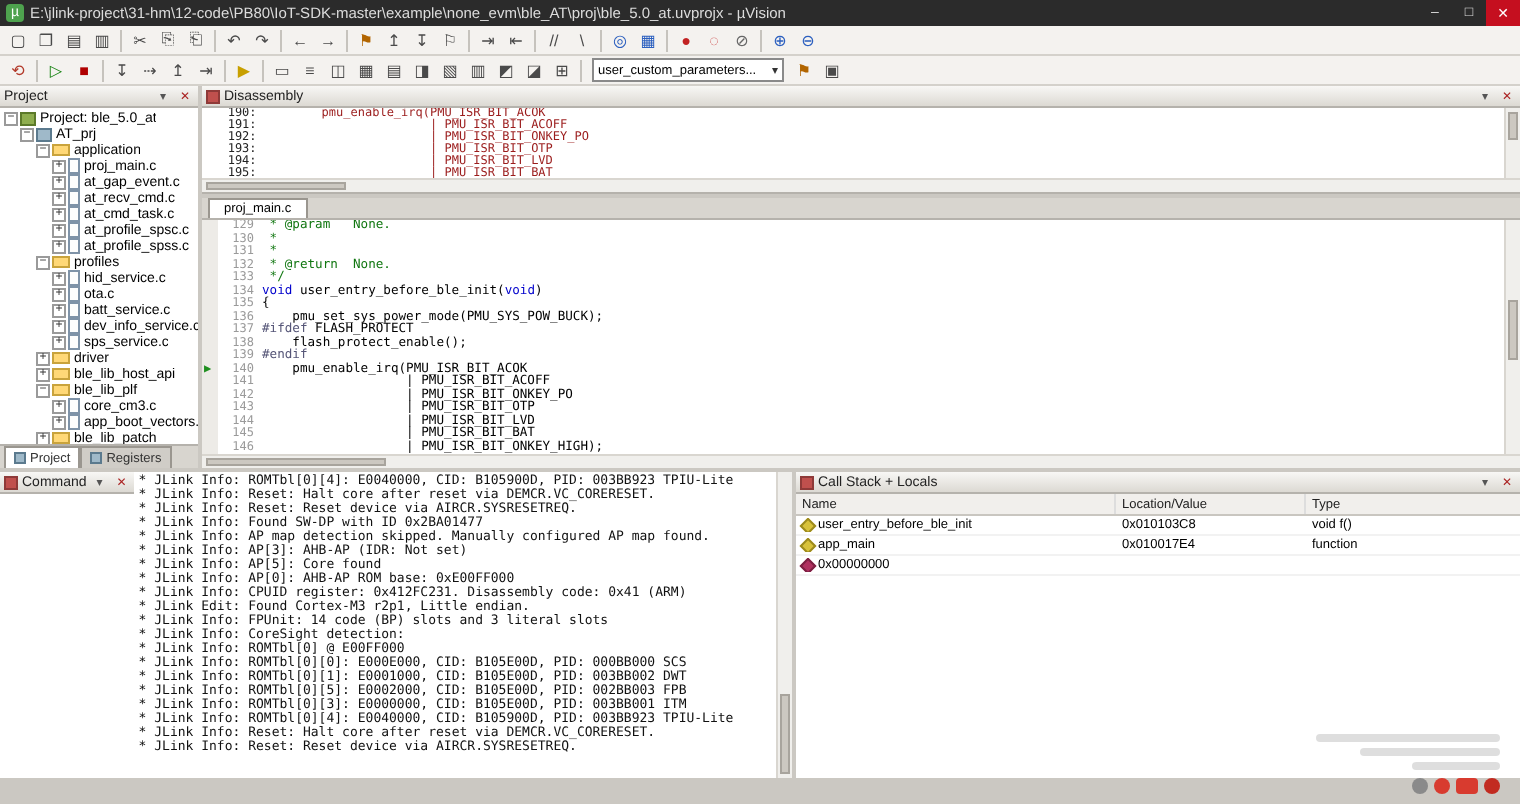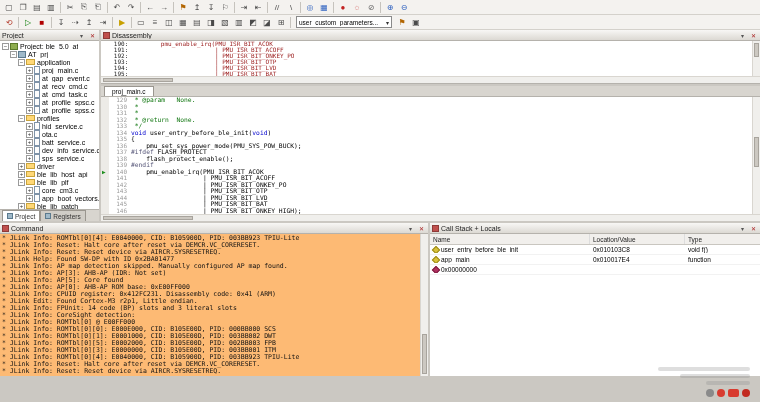--- a/index.html
+++ b/index.html
@@ -73,21 +73,21 @@
   .ed-margin { width:8px; flex:none; background:#edebe7; position:relative; }
   .ed-arrow { position:absolute; left:1px; top:0; color:#1f8f1f; font-size:6px; line-height:6.5px; }
   .ed-num { width:22px; flex:none; text-align:right; padding-right:4px; color:#9a9a9a; font-size:6px; }
   .ed-code { white-space:pre; color:#000; }
   .tok-kw { color:#0000cc; }
   .tok-cmt { color:#117711; }
   .tok-pp { color:#555577; }
 
   
   .bottom { display:flex; height:155px; border-top:2px solid #cbc8c2; background:#cbc8c2; }
-  .cmd-panel { width:430px; flex:none; background:#fdba74; display:flex; flex-direction:column; border-right:2px solid #cbc8c2; }
+  .cmd-panel { width:398px; flex:none; background:#ffffff; display:flex; flex-direction:row; border-right:2px solid #cbc8c2; }
   .cmd-body { flex:1; position:relative; overflow:hidden; font-family:"DejaVu Sans Mono",monospace; font-size:6.5px; line-height:7px; padding:1px 0 0 2px; color:#111; }
   .cmd-line { white-space:pre; height:7px; }
   .cs-panel { flex:1; min-width:0; background:#fff; display:flex; flex-direction:column; }
   .cs-header { display:flex; height:11px; flex:none; background:#f1efec; border-bottom:1px solid #c9c6c0; font-size:6.5px; color:#222; }
   .cs-c { display:flex; align-items:center; padding-left:3px; border-right:1px solid #ddd; overflow:hidden; }
   .cs-c.name { width:160px; }
   .cs-c.loc { width:95px; }
   .cs-c.type { flex:1; border-right:none; }
   .cs-rows { flex:1; overflow:hidden; font-size:6.5px; }
   .cs-row { display:flex; height:10px; align-items:center; border-bottom:1px solid #f2f2f2; }
@@ -104,20 +104,29 @@
   .wm-bar { height:4px; background:#8a8a8a; opacity:0.28; border-radius:2px; margin:3px 0 0 auto; }
   .wm-icons { display:flex; justify-content:flex-end; gap:3px; margin-top:4px; }
   .wm-dot { width:8px; height:8px; border-radius:50%; }
   .wm-badge { width:11px; height:8px; border-radius:2px; background:#d83b2f; color:#fff; font-size:5px; line-height:8px; text-align:center; }
 </style>
 </head>
 <body>
 
 <div id="app">
 
+  <div class="titlebar">
+    <span class="title-icon">µ</span>
+    <span class="title-text">E:\jlink-project\31-hm\12-code\PB80\IoT-SDK-master\example\none_evm\ble_AT\proj\ble_5.0_at.uvprojx - µVision</span>
+    <span class="win-btns">
+      <span class="win-btn">–</span>
+      <span class="win-btn">□</span>
+      <span class="win-btn close">✕</span>
+    </span>
+  </div>
 
 
   <div class="toolbar" id="tb1">
       <span class="tb-btn">▢</span>
       <span class="tb-btn">❐</span>
       <span class="tb-btn">▤</span>
       <span class="tb-btn">▥</span>
       <span class="tb-sep"></span>
       <span class="tb-btn">✂</span>
       <span class="tb-btn">⎘</span>
@@ -456,21 +465,21 @@
         <span class="caption-btn">▾</span>
         <span class="caption-btn close">✕</span>
       </div>
       <div class="cmd-body" id="cmdbody">
         <div class="vscroll">
             <div class="vthumb" style="bottom:2px;height:40px;"></div>
           </div>
       <div class="cmd-line">* JLink Info: ROMTbl[0][4]: E0040000, CID: B105900D, PID: 003BB923 TPIU-Lite</div>
           <div class="cmd-line">* JLink Info: Reset: Halt core after reset via DEMCR.VC_CORERESET.</div>
           <div class="cmd-line">* JLink Info: Reset: Reset device via AIRCR.SYSRESETREQ.</div>
-          <div class="cmd-line">* JLink Help: Found SW-DP with ID 0x2BA01477</div>
+          <div class="cmd-line">* JLink Info: Found SW-DP with ID 0x2BA01477</div>
           <div class="cmd-line">* JLink Info: AP map detection skipped. Manually configured AP map found.</div>
           <div class="cmd-line">* JLink Info: AP[3]: AHB-AP (IDR: Not set)</div>
           <div class="cmd-line">* JLink Info: AP[5]: Core found</div>
           <div class="cmd-line">* JLink Info: AP[0]: AHB-AP ROM base: 0xE00FF000</div>
           <div class="cmd-line">* JLink Info: CPUID register: 0x412FC231. Disassembly code: 0x41 (ARM)</div>
           <div class="cmd-line">* JLink Edit: Found Cortex-M3 r2p1, Little endian.</div>
           <div class="cmd-line">* JLink Info: FPUnit: 14 code (BP) slots and 3 literal slots</div>
           <div class="cmd-line">* JLink Info: CoreSight detection:</div>
           <div class="cmd-line">* JLink Info: ROMTbl[0] @ E00FF000</div>
           <div class="cmd-line">* JLink Info: ROMTbl[0][0]: E000E000, CID: B105E00D, PID: 000BB000 SCS</div>

